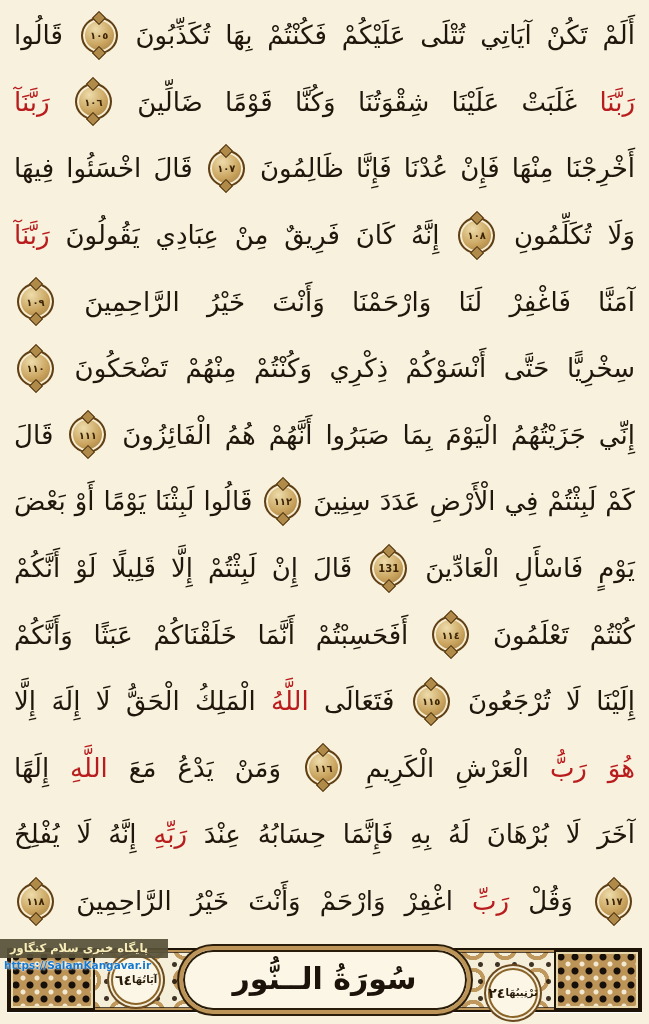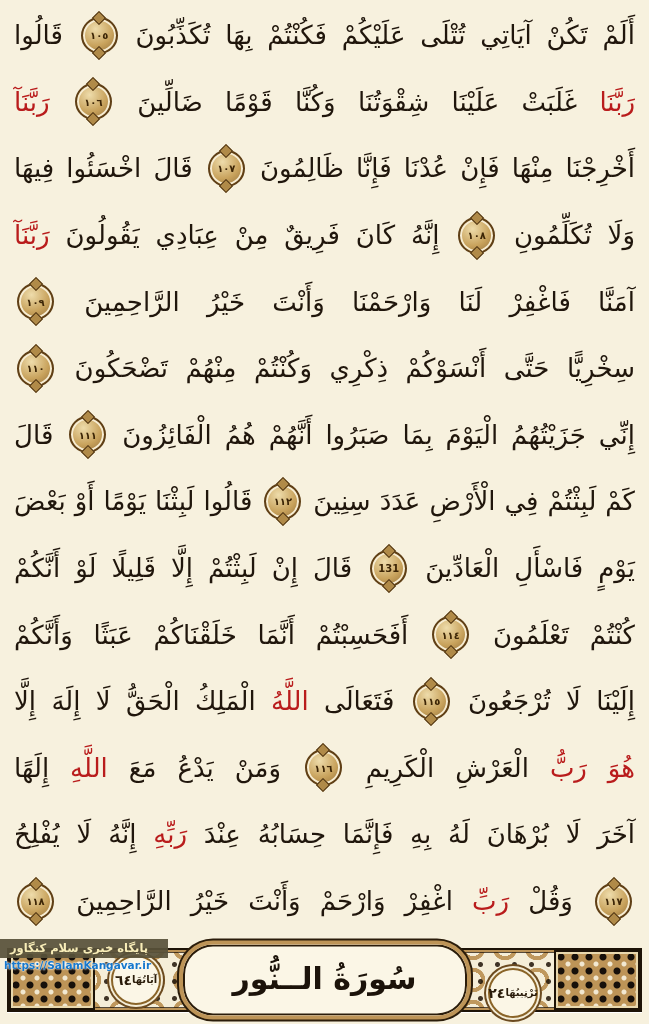--- a/index.html
+++ b/index.html
@@ -91,21 +91,21 @@
     line-height:1.15;
     z-index:2;
   }
   #circle-ayat{left:102px;}
   #circle-order{right:102px;margin-top:13px;}
   .band-circle .lbl{font-size:10px;font-weight:bold;color:#2a1c0a;}
   .band-circle .num{font-size:14px;font-weight:bold;color:#2a1c0a;text-align:center;}
   #cartouche{
     position:absolute;left:50%;top:50%;
     transform:translate(-50%,-50%);
-    width:292px;height:79px;
+    width:292px;height:68px;
     background:#fbf6e6;
     border:4px solid #bd9457;
     border-radius:34px;
     box-shadow:0 0 0 2px #2a1c0a, inset 0 0 0 2px #2a1c0a;
     display:flex;align-items:center;justify-content:center;
     z-index:3;
   }
   #surah-title{
     font-size:30px;font-weight:bold;color:#1c130a;
     transform:translateY(-2px);

